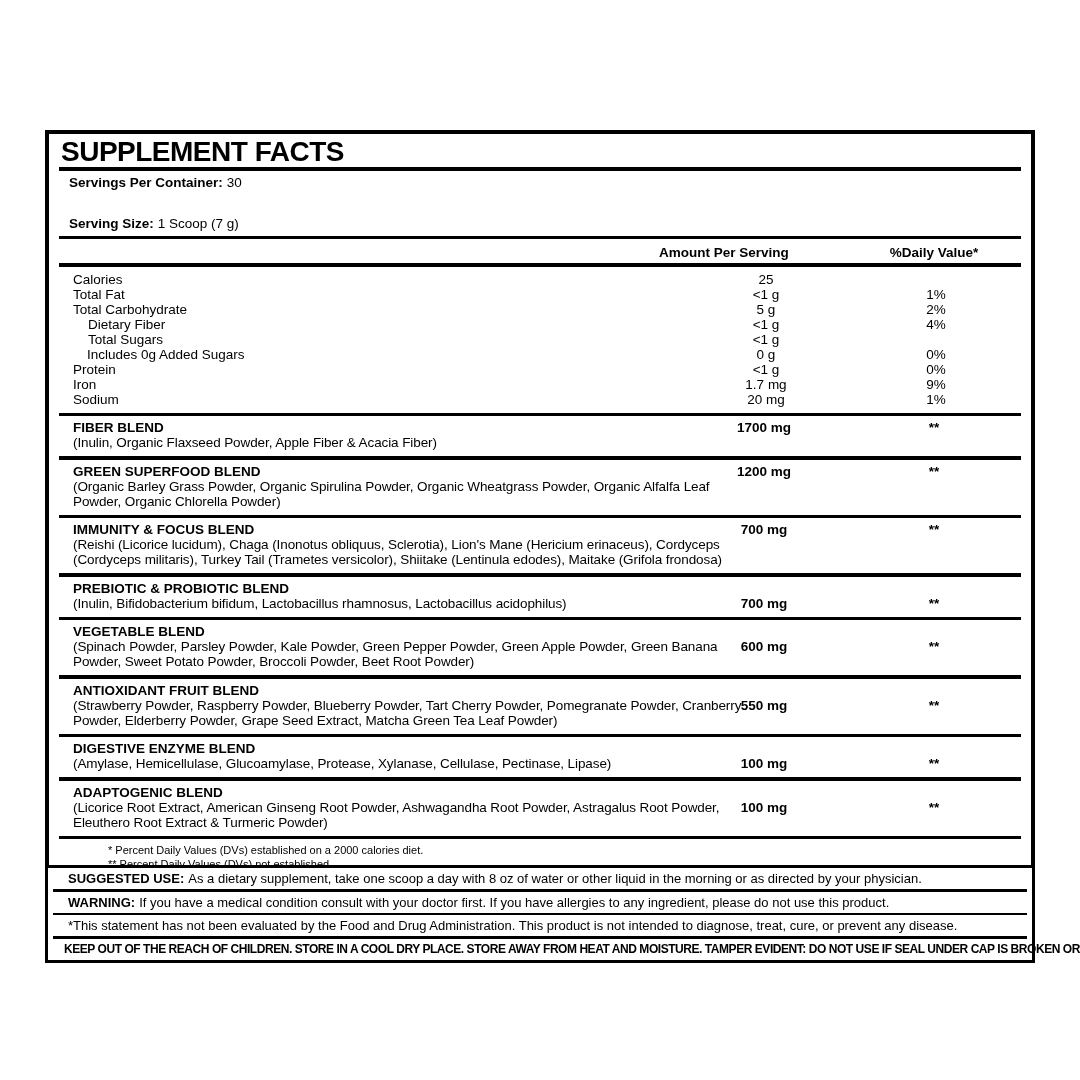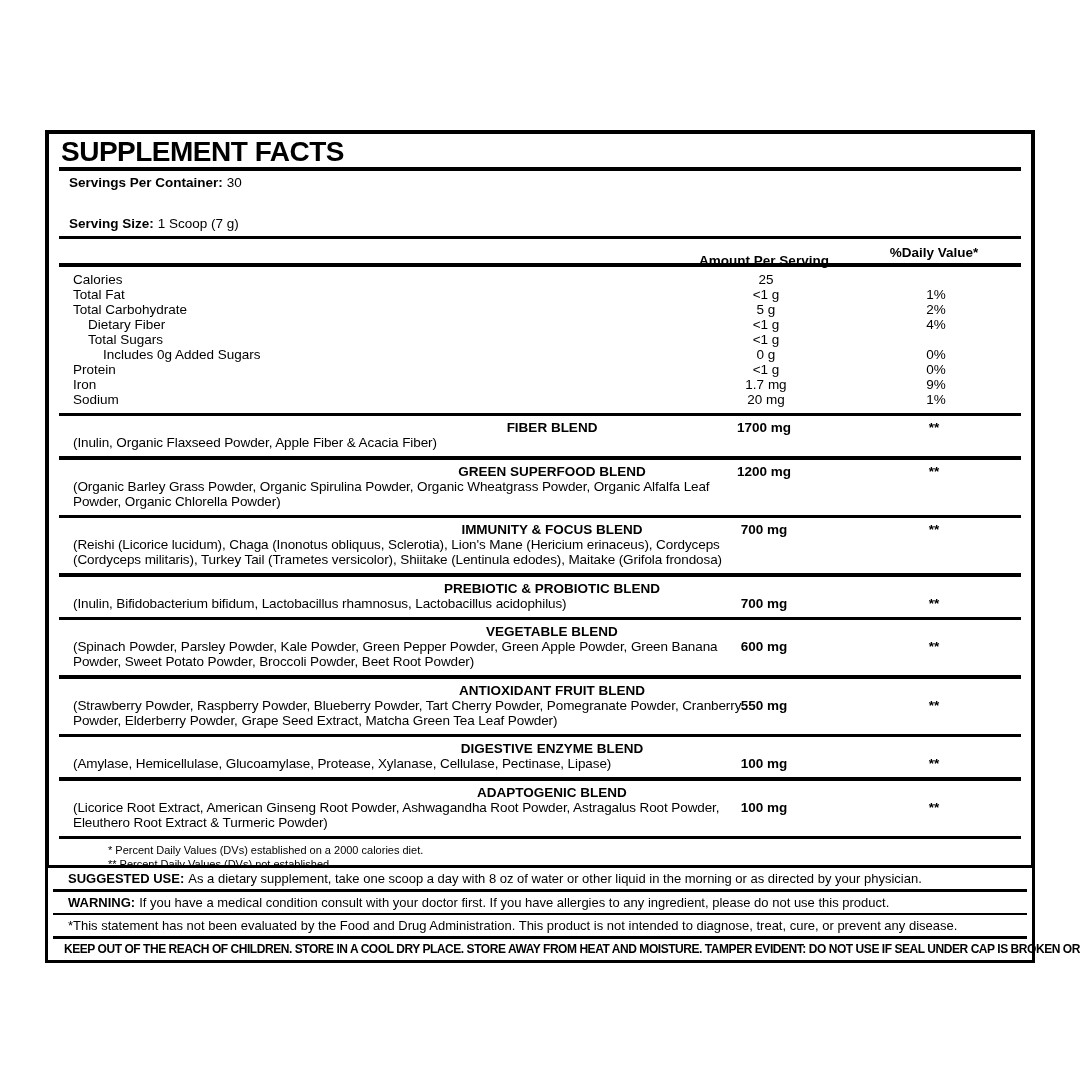--- a/index.html
+++ b/index.html
@@ -25,33 +25,33 @@
     line-height:27px; padding:4px 12px 2px 12px;
   }
   .servings {
     display:flex; gap:26px; font-size:13.5px; line-height:15px;
     padding:4px 12px 5px 20px;
     flex-direction:column;
   }
   .sv-label { font-weight:bold; margin-right:4px; }
 
   .colhead { position:relative; height:24px; font-size:13.5px; font-weight:bold; }
-  .colhead .h-amt { position:absolute; top:14px; left:610px; width:210px; text-align:center; }
+  .colhead .h-amt { position:absolute; top:6px; left:610px; width:210px; }
   .colhead .h-dv  { position:absolute; top:6px; left:790px; width:190px; text-align:center; }
 
   .nutrients { padding:5px 0 6px 0; }
   .nrow { display:flex; font-size:13.5px; line-height:15px; }
   .nname { flex:1; padding-left:24px; }
   .nname.ind1 { padding-left:39px; }
-  .nname.ind2 { padding-left:54px; }
+  .nname.ind2 { padding-left:38px; }
   .namt { width:150px; text-align:center; }
   .ndv  { width:190px; text-align:center; }
 
   .blend { position:relative; padding:4px 0 6px 0; }
-  .bname { font-weight:bold; font-size:13.5px; line-height:15px; padding-left:24px;text-align:center; }
+  .bname { font-weight:bold; font-size:13.5px; line-height:15px; padding-left:24px; }
   .bing  { font-size:13.5px; line-height:15px; padding-left:24px; max-width:672px; letter-spacing:-0.1px; }
   .bamt, .bdv { position:absolute; top:4px; font-weight:bold; font-size:13.5px; line-height:15px; text-align:center; }
   .bamt { left:640px; width:150px; }
   .bdv  { left:790px; width:190px; }
   .blend.amt2 .bamt, .blend.amt2 .bdv { top:19px; }
 
   .footnotes { padding:5px 16px 6px 23px; font-size:11px; line-height:13.5px;margin-left:36px; }
   .other { padding:4px 0 6px 24px; font-size:13.5px; line-height:15px; }
   .inline-label { font-weight:bold; }
   .inline-label:not(:empty) { margin-right:4px; }

